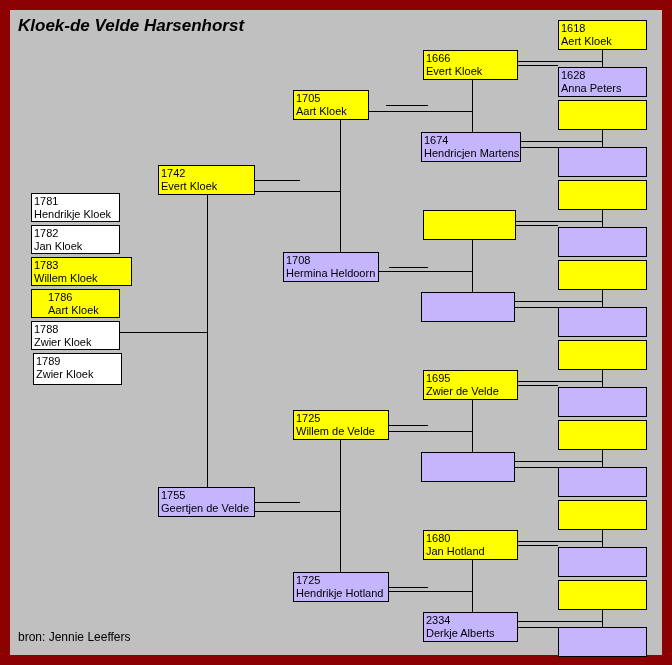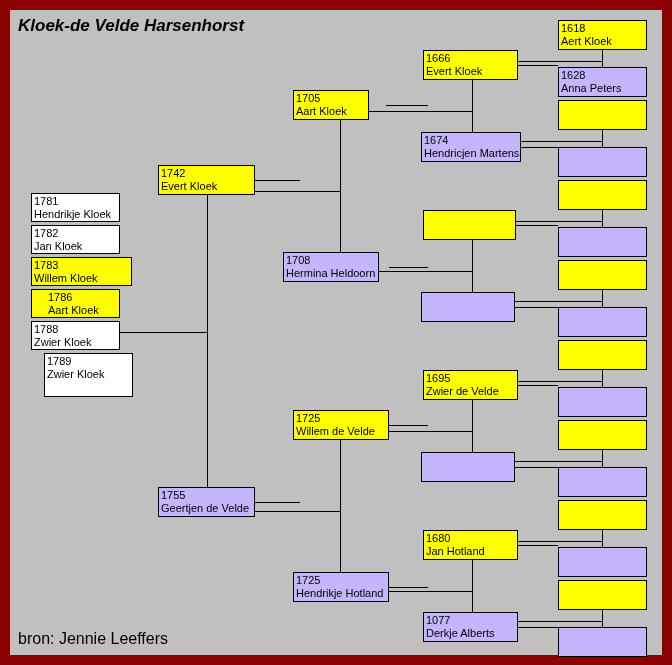--- a/index.html
+++ b/index.html
@@ -23,21 +23,21 @@
     font-size:17px;
     font-weight:bold;
     font-style:italic;
     color:#000;
     letter-spacing:0px;
     white-space:nowrap;
   }
   .source{
     position:absolute;
     left:8px;top:620px;
-    font-size:16px;
+    font-size:12px;
     color:#000;
     white-space:nowrap;
   }
 
   .node{
     position:absolute;
     box-sizing:border-box;
     border:1px solid #000;
     background:#ffffff;
     overflow:hidden;
@@ -140,21 +140,21 @@
     <span class="nm">Willem Kloek</span>
   </div>
   <div class="node bright" style="left:21px;top:279px;width:89px;height:29px;padding-left:16px;">
     <span class="yr">1786</span>
     <span class="nm">Aart Kloek</span>
   </div>
   <div class="node plain" style="left:21px;top:311px;width:89px;height:29px;">
     <span class="yr">1788</span>
     <span class="nm">Zwier Kloek</span>
   </div>
-  <div class="node plain" style="left:34px;top:343px;width:89px;height:44px;">
+  <div class="node plain" style="left:23px;top:343px;width:89px;height:32px;">
     <span class="yr">1789</span>
     <span class="nm">Zwier Kloek</span>
   </div>
 
   <div class="node bright" style="left:148px;top:155px;width:97px;height:30px;">
     <span class="yr">1742</span>
     <span class="nm">Evert Kloek</span>
   </div>
   <div class="node pale" style="left:148px;top:477px;width:97px;height:30px;">
     <span class="yr">1755</span>
@@ -196,21 +196,21 @@
     <span class="yr">1695</span>
     <span class="nm">Zwier de Velde</span>
   </div>
   <div class="node pale empty" style="left:411px;top:442px;width:94px;height:30px;"></div>
 
   <div class="node bright" style="left:413px;top:520px;width:95px;height:30px;">
     <span class="yr">1680</span>
     <span class="nm">Jan Hotland</span>
   </div>
   <div class="node pale" style="left:413px;top:602px;width:95px;height:30px;">
-    <span class="yr">1077</span>
+    <span class="yr">2334</span>
     <span class="nm">Derkje Alberts</span>
   </div>
 
   <div class="node bright" style="left:548px;top:10px;width:89px;height:30px;">
     <span class="yr">1618</span>
     <span class="nm">Aert Kloek</span>
   </div>
   <div class="node pale" style="left:548px;top:57px;width:89px;height:30px;">
     <span class="yr">1628</span>
     <span class="nm">Anna Peters</span>

